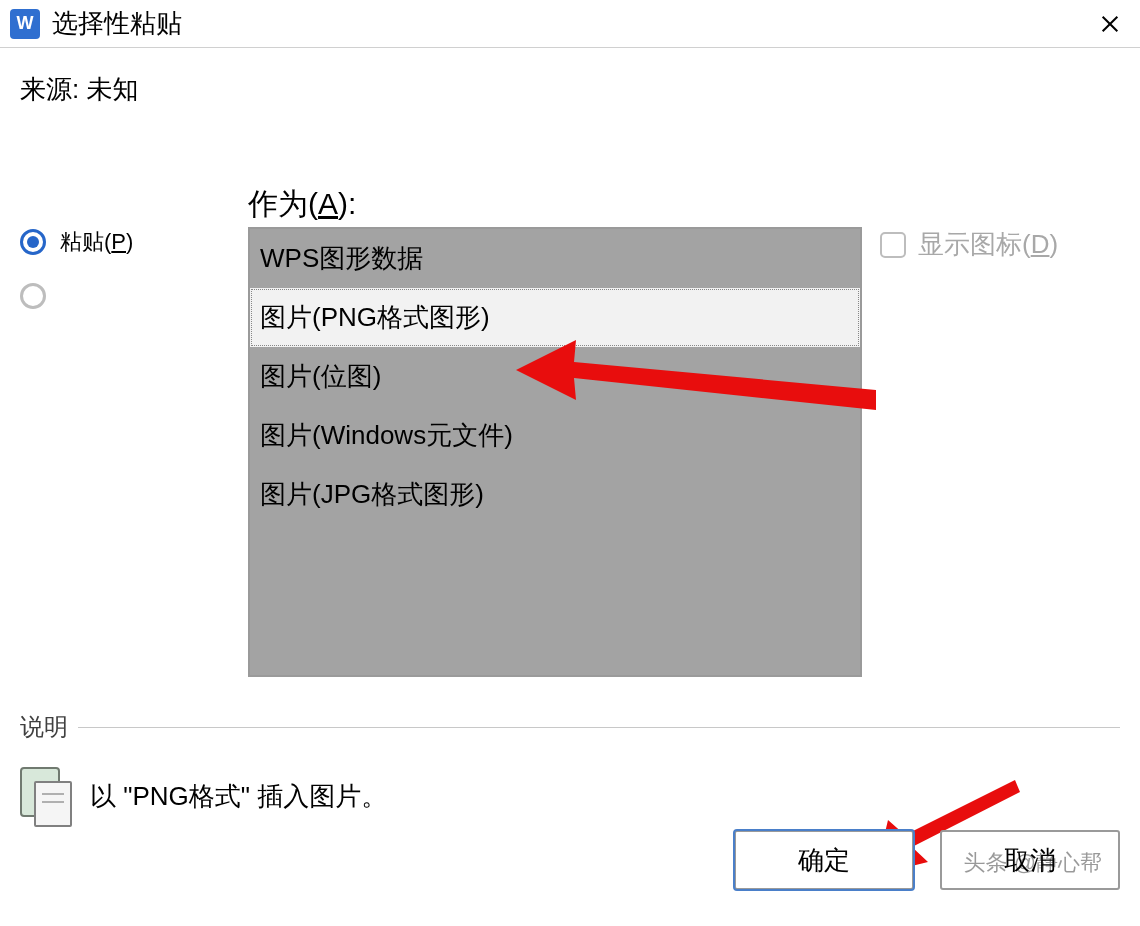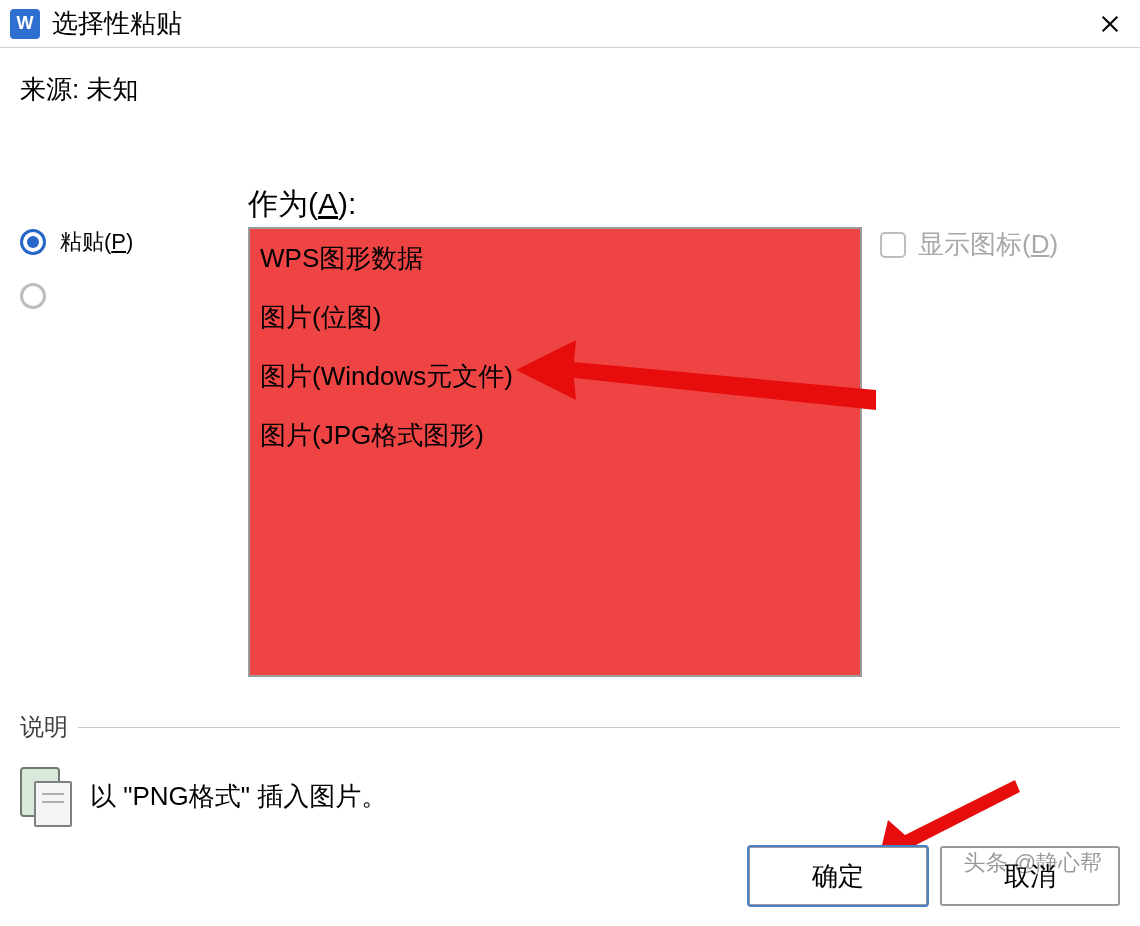--- a/index.html
+++ b/index.html
@@ -95,21 +95,21 @@
   .listbox-wrap {
     margin-top: 60px;
     width: 614px;
   }
   .listbox {
     border: 2px solid #9a9a9a;
     height: 450px;
     font-size: 26px;
     overflow: hidden;
     position: relative;
-    background: #ef4444;
+    background: #a3a3a3;
   }
   .listbox .item {
     padding: 10px 10px;
     line-height: 1.5;
     cursor: default;
   }
   .listbox .item.selected {
     background: #f2f2f2;
     outline: 1px dotted #888;
     outline-offset: -2px;
@@ -192,24 +192,24 @@
     left: 6px; right: 6px;
     height: 2px;
     background: #b0b0b0;
   }
   .clipboard-icon .front-doc::before { top: 10px; }
   .clipboard-icon .front-doc::after { top: 18px; }
 
   
   .footer {
     position: absolute;
-    bottom: 20px;
+    bottom: 36px;
     right: 20px;
     display: flex;
-    gap: 12px;
+    gap: 26px;
   }
   .btn {
     min-width: 180px;
     height: 60px;
     border: 2px solid #9a9a9a;
     background: #fff;
     font-size: 26px;
     display: flex;
     align-items: center;
     justify-content: center;
@@ -273,20 +273,21 @@
         <span>粘贴(<span class="underline">P</span>)</span>
       </div>
       <div class="radio-row disabled">
         <div class="radio-outer"></div>
       </div>
     </div>
 
     <div class="listbox-wrap">
       <div class="listbox">
         <div class="item">WPS图形数据</div>
+        <div class="item selected">图片(PNG格式图形)</div>
         <div class="item">图片(位图)</div>
         <div class="item">图片(Windows元文件)</div>
         <div class="item">图片(JPG格式图形)</div>
       </div>
     </div>
 
     <div class="right-col">
       <div class="chk-row">
         <div class="chk-box"></div>
         <span>显示图标(<span class="underline">D</span>)</span>

